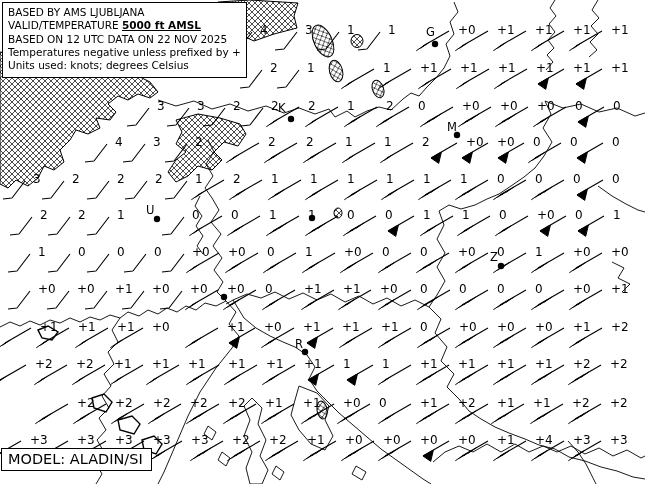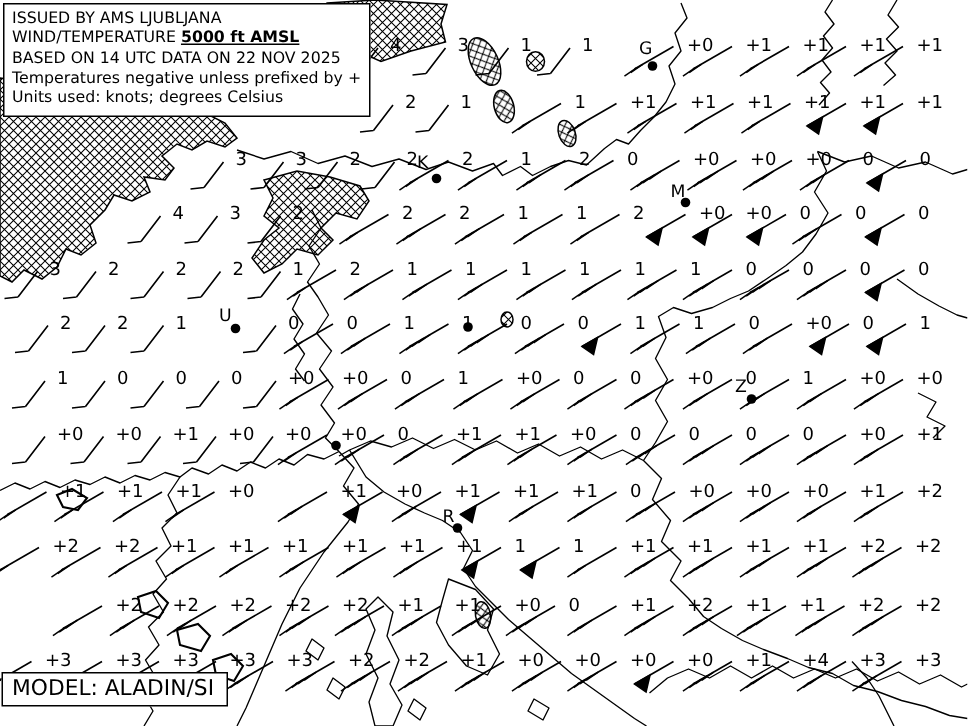--- a/index.html
+++ b/index.html
@@ -1443,22 +1443,22 @@
         <circle cx="224" cy="297" r="3.2" fill="#000000"></circle>
       </g>
       <g>
         <circle cx="305" cy="352" r="3.2" fill="#000000"></circle>
         <text x="295" y="348" font-size="11.5px" fill="#000000" font-family="&quot;DejaVu Sans&quot;,&quot;Liberation Sans&quot;,sans-serif">R</text>
       </g>
     </g>
   </svg>
 
 <div class="info-box">
-  <div><span>ISSUED BY AMS LJUBLJANA</span></div>
-  <div><span>WIND/TEMPERATURE </span><span class="b">5000 ft AMSL</span></div>
-  <div><span>BASED ON 14 UTC DATA ON 22 NOV 2025</span></div>
+  <div><span>BASED BY AMS LJUBLJANA</span></div>
+  <div><span>VALID/TEMPERATURE </span><span class="b">5000 ft AMSL</span></div>
+  <div><span>BASED ON 12 UTC DATA ON 22 NOV 2025</span></div>
   <div><span>Temperatures negative unless prefixed by +</span></div>
   <div><span>Units used: knots; degrees Celsius</span></div>
 </div>
 
 <div class="model-box">
   <span>MODEL: ALADIN/SI</span>
 </div>
 
 </body></html>

